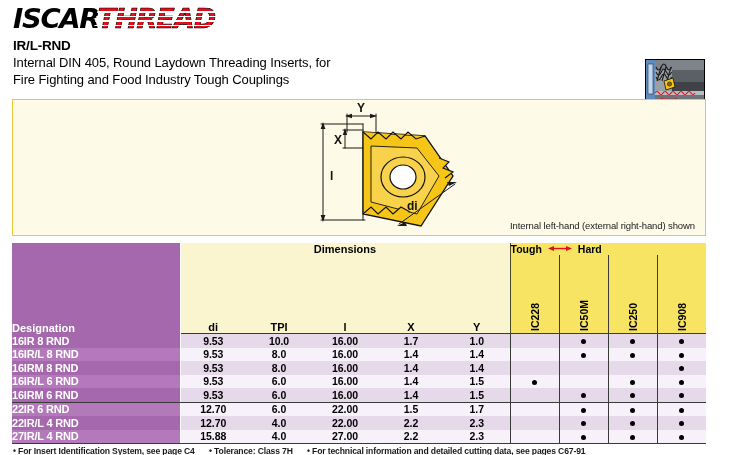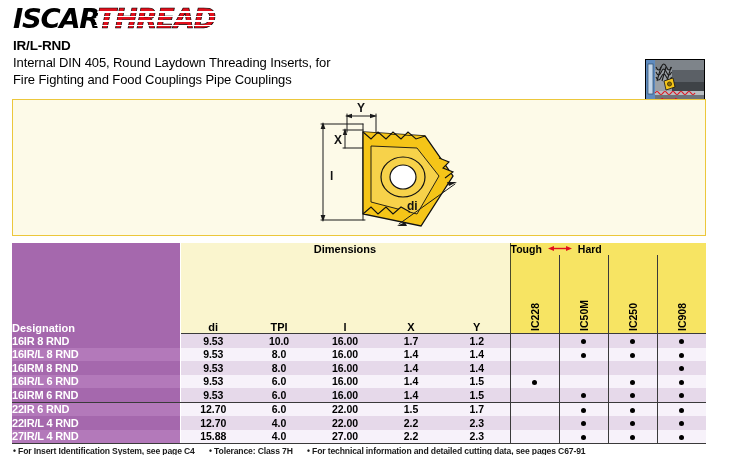--- a/index.html
+++ b/index.html
@@ -147,21 +147,21 @@
     <span class="logo-iscar">ISCAR</span>
     <span class="logo-thread">
       <span>THREAD</span>
       <span class="stripes"></span>
     </span>
   </div>
 
   <div class="code-title">IR/L-RND</div>
   <div class="subtitle">
     <div>Internal DIN 405, Round Laydown Threading Inserts, for</div>
-    <div>Fire Fighting and Food Couplings Pipe Couplings</div>
+    <div>Fire Fighting and Food Industry Tough Couplings</div>
   </div>
 
   <div class="photo">
     <svg width="58" height="44" viewBox="0 0 58 44">
       <rect x="0" y="0" width="58" height="44" fill="#9aa0a6"></rect>
       <rect x="0" y="0" width="9" height="44" fill="#5f8bbf"></rect>
       <rect x="2" y="4" width="5" height="30" fill="#c3d6ea" stroke="#2c4a6b" stroke-width="0.7"></rect>
       <rect x="9" y="0" width="49" height="10" fill="#7e848a"></rect>
       <rect x="26" y="10" width="32" height="12" fill="#5b6066"></rect>
       <rect x="26" y="22" width="32" height="10" fill="#3f4347"></rect>
@@ -229,20 +229,21 @@
         <polygon points="94,124 102,120 104,124" fill="#1a1a1a" stroke="none"></polygon>
         <polygon points="154,80 146,84 144,80" fill="#1a1a1a" stroke="none"></polygon>
       </g>
 
       <text x="27" y="78" font-family="Liberation Sans, sans-serif" font-size="12" font-weight="bold" fill="#111">l</text>
       <text x="31" y="42" font-family="Liberation Sans, sans-serif" font-size="12" font-weight="bold" fill="#111">X</text>
       <text x="54" y="10" font-family="Liberation Sans, sans-serif" font-size="12" font-weight="bold" fill="#111">Y</text>
       <text x="104" y="108" font-family="Liberation Sans, sans-serif" font-size="12" font-weight="bold" fill="#111">di</text>
     </svg>
 
+    <div class="diagram-caption">Internal left-hand (external right-hand) shown</div>
   </div>
 
   <table class="tbl">
     <colgroup>
       <col style="width:168px">
       <col style="width:66px">
         <col style="width:66px">
         <col style="width:66px">
       <col style="width:66px">
         <col style="width:66px">
@@ -289,21 +290,21 @@
         </td>
       </tr>
     </thead>
     <tbody>
         <tr>
           <td class="cell-desig alt">16IR 8 RND</td>
           <td class="cell-num alt">9.53</td>
           <td class="cell-num alt">10.0</td>
           <td class="cell-num alt">16.00</td>
           <td class="cell-num alt">1.7</td>
-          <td class="cell-num alt">1.2</td>
+          <td class="cell-num alt">1.0</td>
           <td class="cell-dot alt"></td>
           <td class="cell-dot alt"><span class="dot"></span></td>
           <td class="cell-dot alt"><span class="dot"></span></td>
           <td class="cell-dot alt"><span class="dot"></span></td>
         </tr>
         <tr>
           <td class="cell-desig">16IR/L 8 RND</td>
           <td class="cell-num">9.53</td>
           <td class="cell-num">8.0</td>
           <td class="cell-num">16.00</td>

